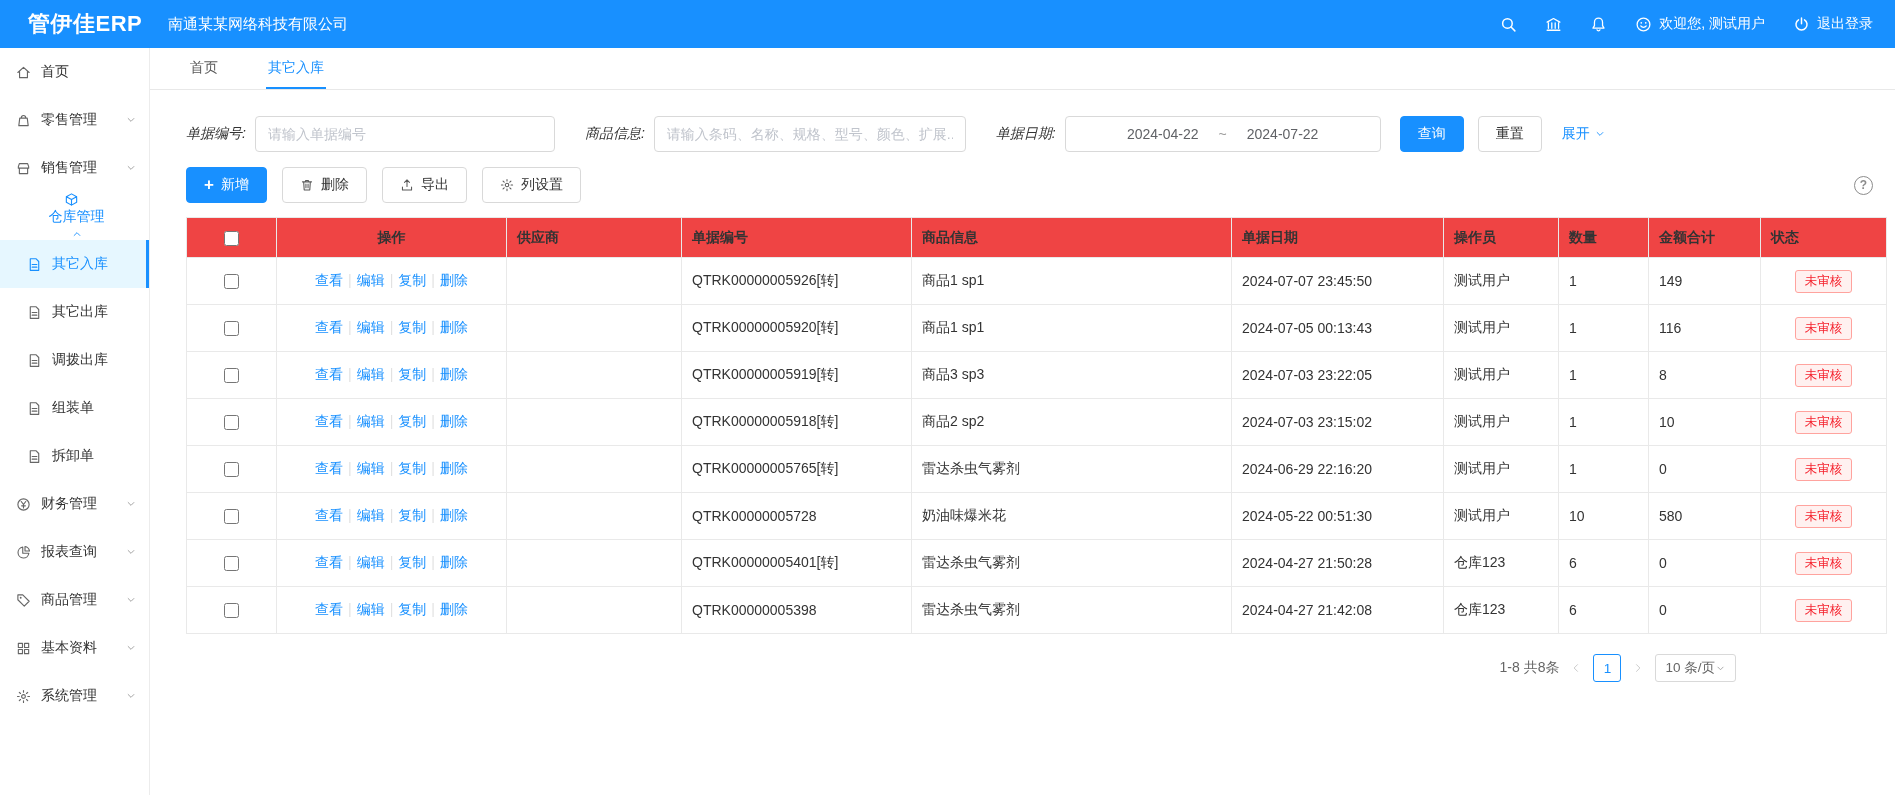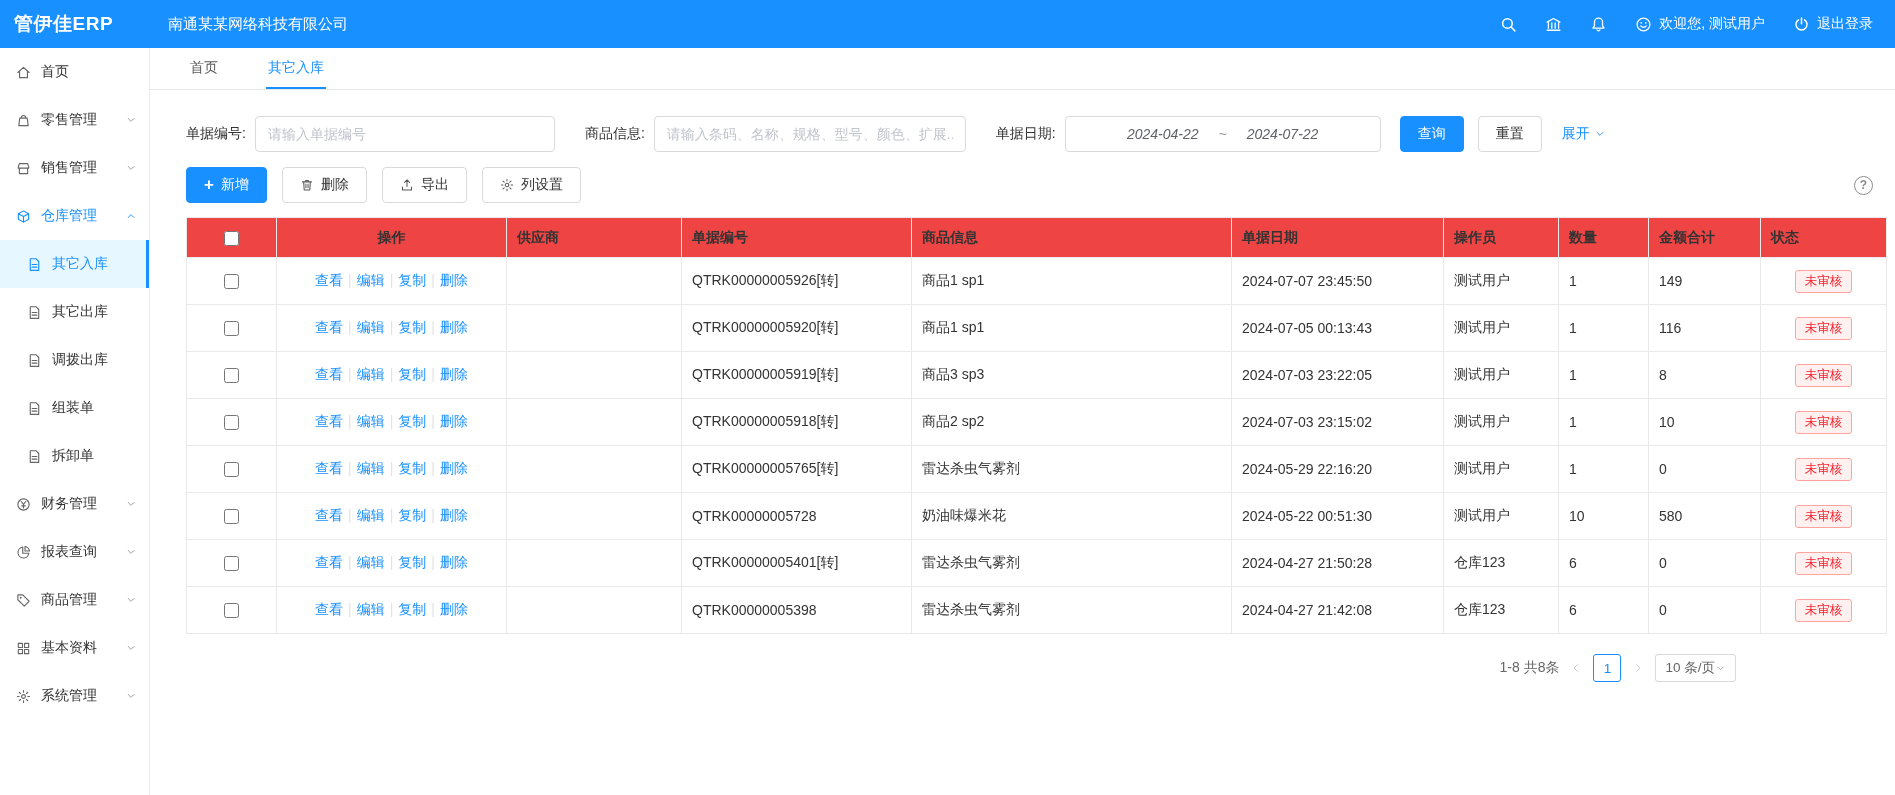--- a/index.html
+++ b/index.html
@@ -7,57 +7,57 @@
 body {
   width:1895px; height:795px; overflow:hidden;
   font-family:"Liberation Sans","DejaVu Sans",sans-serif;
   font-size:14px; color:#333; background:#fff;
 }
 svg { display:block; }
 button { font-family:inherit; }
 
 
 .topbar { height:48px; background:#1890ff; display:flex; align-items:center; color:#fff; }
-.logo { flex:0 0 150px; width:150px; font-size:19px; font-weight:bold; padding-left:14px; white-space:nowrap; letter-spacing:.5px; }
+.logo { flex:0 0 150px; width:150px; font-size:22px; font-weight:bold; padding-left:28px; white-space:nowrap; letter-spacing:.5px; }
 .company { font-size:15px; margin-left:18px; white-space:nowrap; }
 .topbar-right { margin-left:auto; display:flex; align-items:center; gap:28px; padding-right:22px; }
 .hicon { color:#fff; cursor:pointer; }
 .hicon svg { width:17px; height:17px; }
 .hgroup { display:flex; align-items:center; gap:7px; cursor:pointer; font-size:14px; white-space:nowrap; }
 
 
 .layout { display:flex; height:747px; }
 .sidebar { flex:0 0 150px; width:150px; border-right:1px solid #ececec; overflow:hidden; background:#fff; }
 .menu-item { height:48px; display:flex; align-items:center; padding:0 12px 0 16px; cursor:pointer; }
 .micon { width:16px; margin-right:9px; color:#666; flex:0 0 16px; }
 .micon svg { width:15px; height:15px; }
 .mlabel { flex:1; font-size:14px; white-space:nowrap; overflow:hidden; }
 .chev { color:#999; }
 .chev svg { width:12px; height:12px; }
 .chev.up svg { transform:rotate(180deg); }
-.menu-item.active-parent { color:#1890ff; }
+.menu-item.active-parent { color:#1890ff;flex-direction:column; }
 .menu-item.active-parent .micon, .menu-item.active-parent .chev { color:#1890ff; }
 .submenu-item { height:48px; display:flex; align-items:center; padding:0 10px 0 27px; cursor:pointer; color:#333; }
 .submenu-item.active { background:#e6f7ff; color:#1890ff; box-shadow:inset -3px 0 0 #1890ff; }
 .submenu-item.active .micon { color:#1890ff; }
 
 .main { flex:1; display:flex; flex-direction:column; min-width:0; background:#fff; }
 
 
 .tabs { height:42px; border-bottom:1px solid #e8e8e8; display:flex; align-items:stretch; padding-left:38px; gap:46px; flex:0 0 42px; }
 .tab { display:flex; align-items:center; font-size:14px; color:#595959; cursor:pointer; border-bottom:2px solid transparent; padding:0 2px; }
 .tab.active { color:#1890ff; border-bottom-color:#1890ff; }
 
 
 .filter-bar { display:flex; align-items:center; padding:26px 22px 0 36px; }
-.f-label { white-space:nowrap; margin-right:9px; color:#333; }
+.f-label { white-space:nowrap; margin-right:9px; color:#333;font-style:italic; }
 .f-input { height:36px; border:1px solid #d9d9d9; border-radius:4px; padding:0 12px; font-size:14px; color:#333; outline:none; font-family:inherit; background:#fff; }
 .f-input::placeholder { color:#c0c4cc; }
 .gap { width:30px; flex:0 0 30px; }
-.date-range { width:316px; height:36px; border:1px solid #d9d9d9; border-radius:4px; display:flex; align-items:center; justify-content:center; gap:20px; color:#606266; cursor:pointer; background:#fff;font-style:italic; }
+.date-range { width:316px; height:36px; border:1px solid #d9d9d9; border-radius:4px; display:flex; align-items:center; justify-content:center; gap:20px; color:#606266; cursor:pointer; background:#fff; }
 .date-sep { color:#999; }
 .btn { height:36px; border:1px solid #d9d9d9; border-radius:4px; background:#fff; color:#333; font-size:14px; padding:0 17px; display:inline-flex; align-items:center; gap:7px; cursor:pointer; }
 .btn-primary { background:#1890ff; border-color:#1890ff; color:#fff; }
 .expand-link { color:#1890ff; display:flex; align-items:center; gap:4px; margin-left:20px; cursor:pointer; white-space:nowrap; }
 .expand-link svg { width:12px; height:12px; }
 
 
 .toolbar { display:flex; align-items:center; gap:15px; padding:15px 22px 12px 36px; }
 .ticon { color:#595959; }
 .ticon svg { width:14px; height:14px; }
@@ -433,21 +433,21 @@
               <td>1</td>
               <td>10</td>
               <td class="center"><span class="tag-red">未审核</span></td>
             </tr>
             <tr>
               <td class="center"><input type="checkbox" style=""></td>
               <td class="center"><span class="op-link">查看</span><span class="op-sep">|</span><span class="op-link">编辑</span><span class="op-sep">|</span><span class="op-link">复制</span><span class="op-sep">|</span><span class="op-link">删除</span></td>
               <td></td>
               <td>QTRK00000005765[转]</td>
               <td>雷达杀虫气雾剂</td>
-              <td>2024-05-29 22:16:20</td>
+              <td>2024-06-29 22:16:20</td>
               <td>测试用户</td>
               <td>1</td>
               <td>0</td>
               <td class="center"><span class="tag-red">未审核</span></td>
             </tr>
             <tr>
               <td class="center"><input type="checkbox" style=""></td>
               <td class="center"><span class="op-link">查看</span><span class="op-sep">|</span><span class="op-link">编辑</span><span class="op-sep">|</span><span class="op-link">复制</span><span class="op-sep">|</span><span class="op-link">删除</span></td>
               <td></td>
               <td>QTRK00000005728</td>

